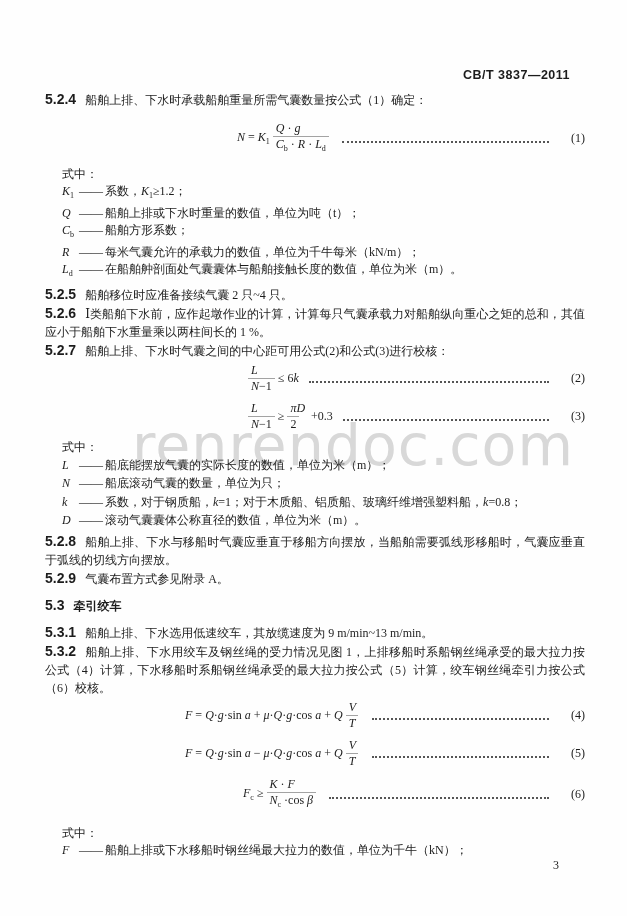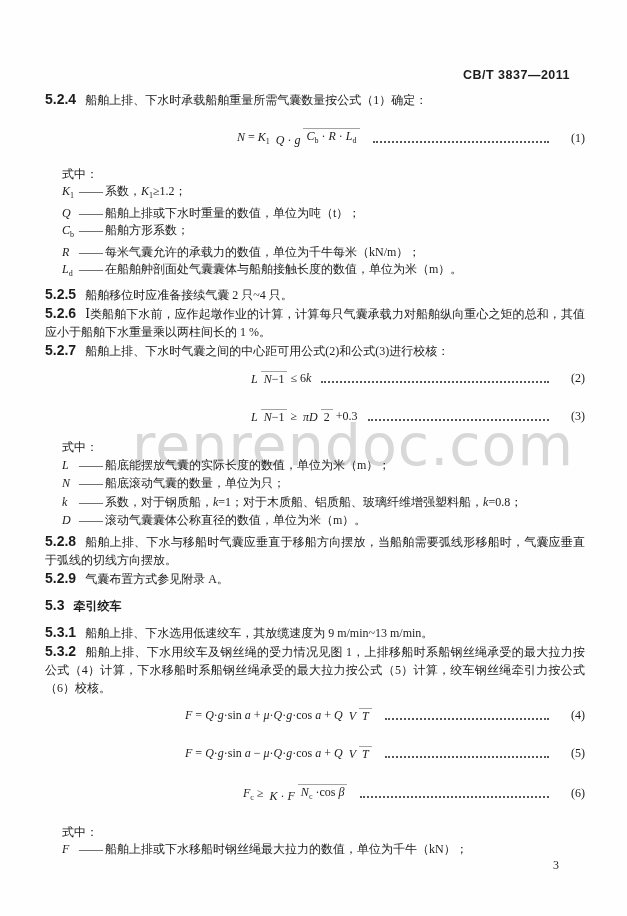--- a/index.html
+++ b/index.html
@@ -31,21 +31,21 @@
   .def-row{padding-left:17px;line-height:17.5px;text-align:left;}
   .def-row2{line-height:18.5px;}
   .def-term{display:inline-block;min-width:17px;}
   .def-dash{margin:0 2px 0 0;}
   .vi{font-style:italic;font-family:"Liberation Serif","DejaVu Serif",serif;}
   sub,sup{font-size:8px;}
   sub{vertical-align:-3px;}
   sup{vertical-align:4px;}
   .formula{display:flex;align-items:center;margin:4px 0;min-height:34px;}
   .fbody{display:inline-flex;align-items:center;white-space:nowrap;}
-  .frac{display:inline-flex;align-items:flex-end;margin:0 3px;line-height:15px;vertical-align:middle;}
+  .frac{display:inline-flex;flex-direction:column;align-items:flex-start;margin:0 3px;line-height:15px;vertical-align:middle;}
   .frac .fnum{padding:0 3px;}
   .frac .fden{border-top:1px solid #a3a3a3;padding:0 3px;}
   .leader{flex:1;margin:0 8px 0 10px;border-bottom:2px dotted #555;height:1px;position:relative;top:3px;}
   .f-no{width:28px;text-align:right;}
   .ind1{padding-left:192px;}
   .ind23{padding-left:200px;}
   .ind45{padding-left:140px;}
   .ind6{padding-left:198px;}
   .f1wrap{margin-top:8px;margin-bottom:6px;min-height:42px;}
   .mt2{margin-top:2px;}

